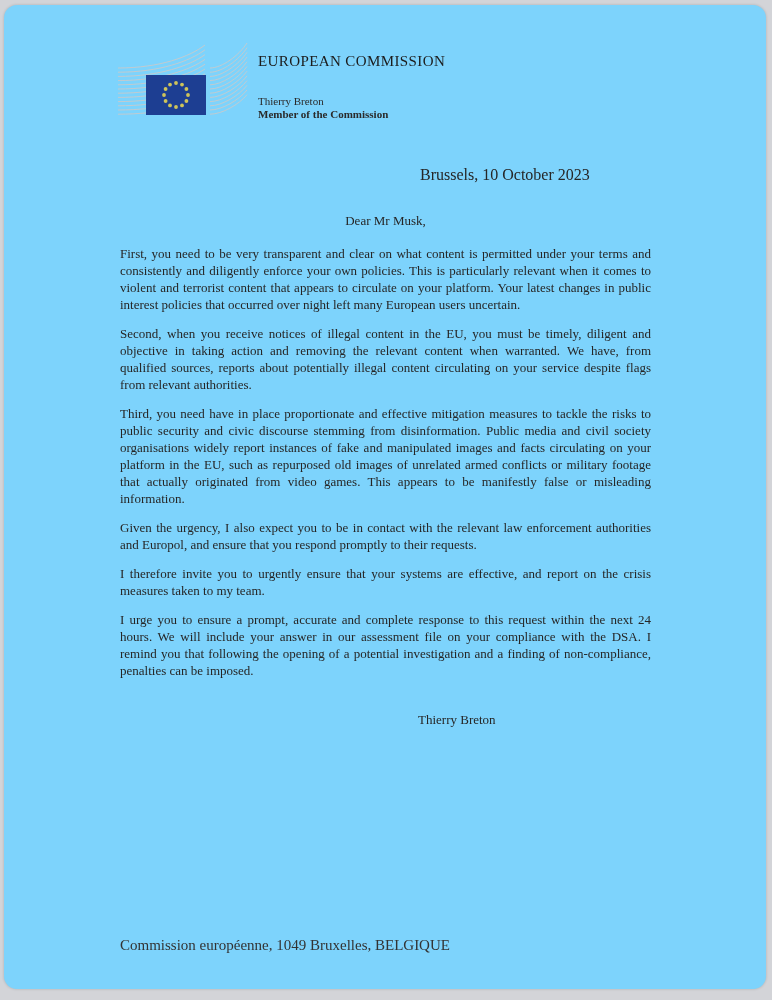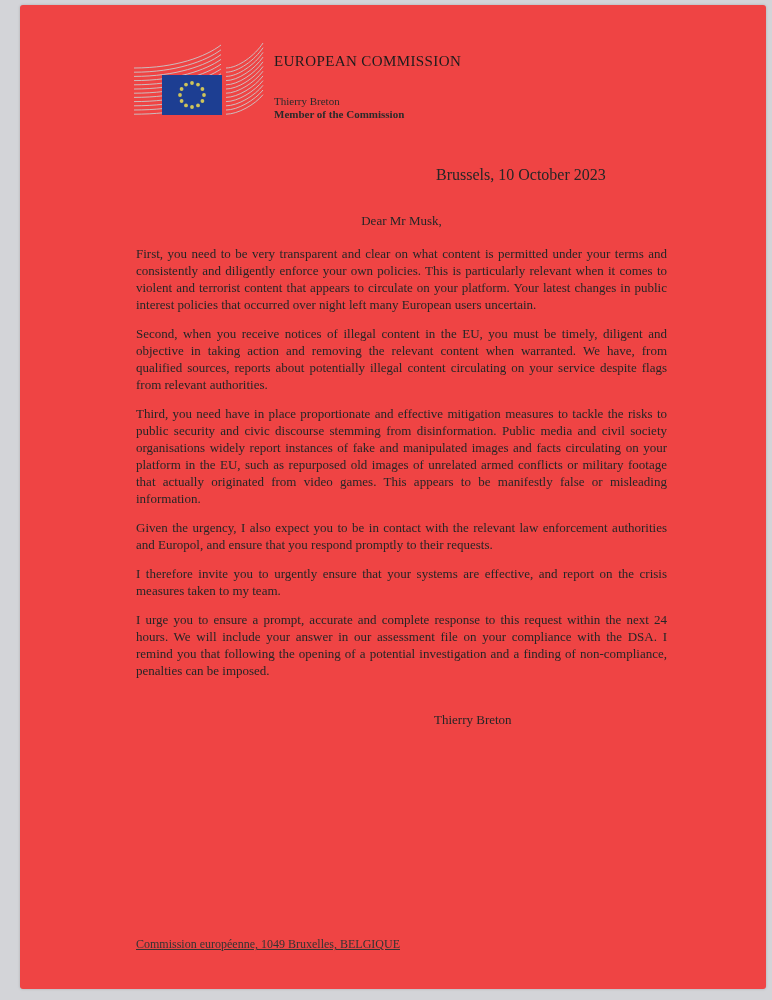--- a/index.html
+++ b/index.html
@@ -6,24 +6,23 @@
   html, body { width: 772px; height: 1000px; overflow: hidden; }
   body {
     background: #d3d4d8;
     font-family: "Liberation Serif", "DejaVu Serif", serif;
     color: #262626;
     position: relative;
   }
   .page {
     position: absolute;
     left: 4px; top: 5px; right: 6px; bottom: 11px;
-    background: #ef4444;
-    border-radius: 3px;
+    background: #7dd3fc;
+    border-radius: 13px;
     box-shadow: 0 0 3px rgba(0,0,0,0.18);
-    margin-left: 16px;
   }
   .logo {
     position: absolute;
     left: 114px; top: 37px;
     width: 130px; height: 76px;
   }
   .header-text {
     position: absolute;
     left: 254px; top: 48px;
   }
@@ -61,23 +60,22 @@
     margin-bottom: 12px;
   }
   .letter-body p.closing { margin-bottom: 0; text-align: left; }
   .signature {
     margin-top: 32px;
     margin-left: 298px;
   }
   .footer-address {
     position: absolute;
     left: 116px; top: 932px;
-    font-size: 12px;
+    font-size: 15px;
     color: #333333;
-    text-decoration: underline;
   }
 </style>
 </head>
 <body>
 
 <div class="page">
 
   <svg class="logo" viewBox="0 0 130 76" xmlns="http://www.w3.org/2000/svg">
     <g stroke="#c8c9cb" stroke-width="0.9" fill="none">
       <path d="M0 26 C42 26 72 14.5 87 3"></path>

